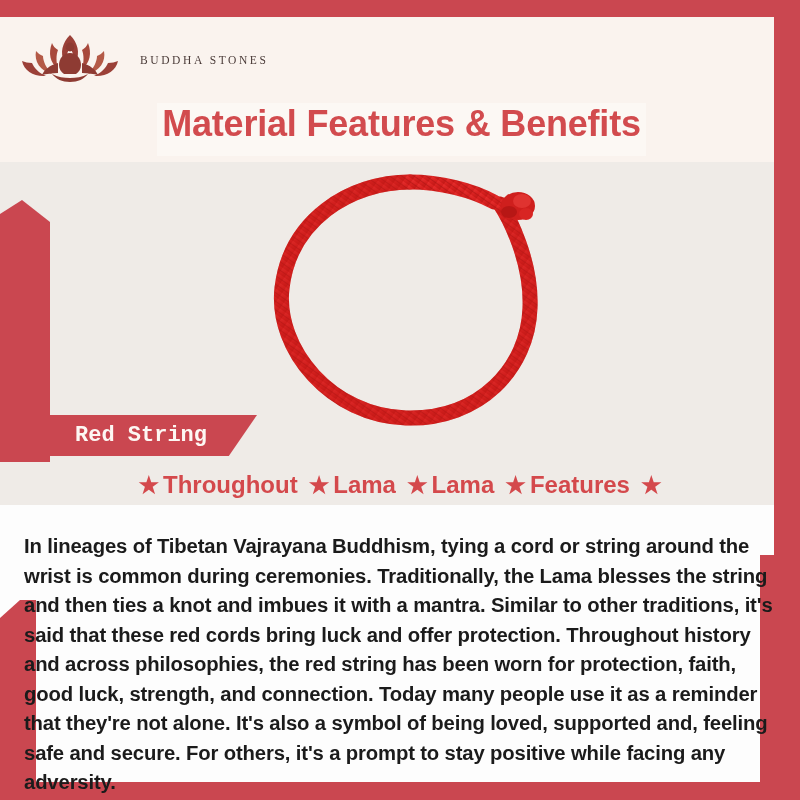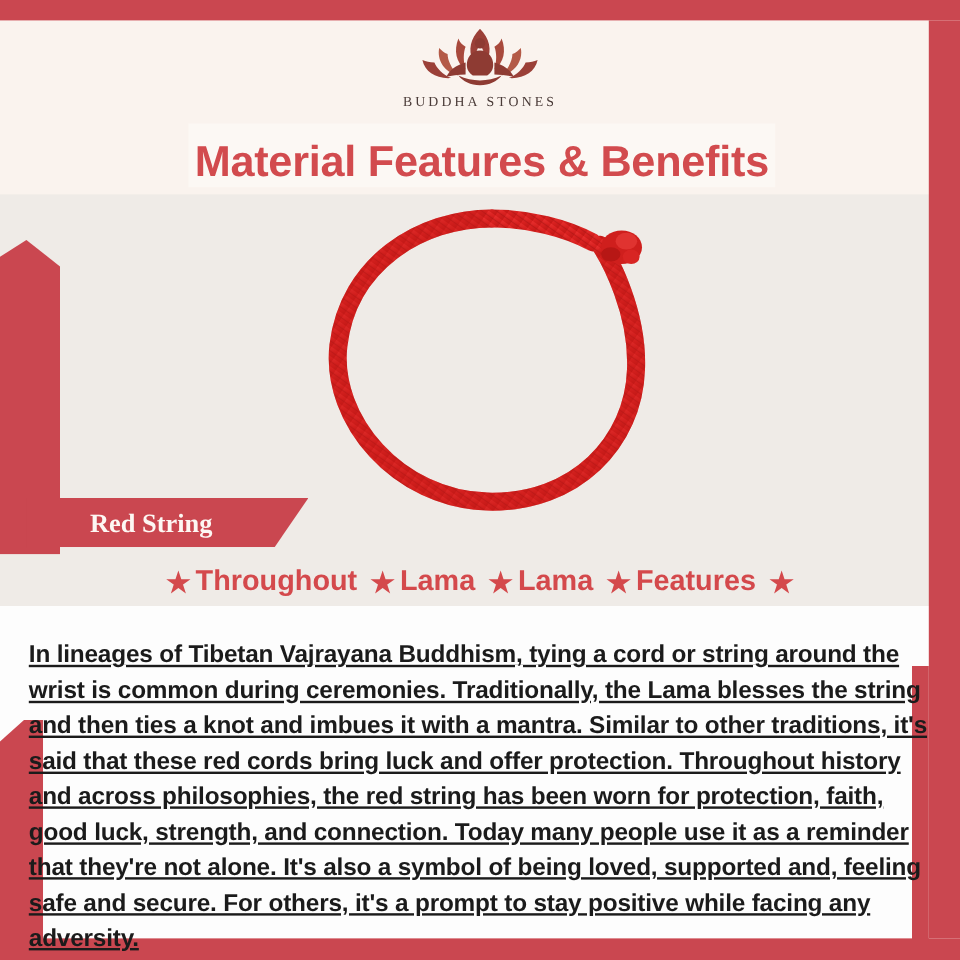--- a/index.html
+++ b/index.html
@@ -50,35 +50,35 @@
     background:#efebe7;
   }
   .band-low{
     position:absolute;left:0;top:505px;width:800px;height:277px;
     background:#fdfdfd;
   }
 
   
   .logo-wrap{
     position:absolute;left:0;top:18px;width:800px;height:82px;
-    display:flex;flex-direction:column;align-items:center;justify-content:flex-start;
+    display:flex;flex-direction:row;align-items:center;justify-content:flex-start;
   }
   .logo-mark{width:140px;height:60px;display:block;}
   .logo-text{
     margin-top:1px;
     font-family:"Liberation Serif", serif;
     font-size:11.5px;letter-spacing:2.6px;
     color:#4a3b38;font-weight:400;
   }
 
   
   .headline-band{
     position:absolute;left:157px;top:103px;width:489px;height:53px;
     background:#fcf8f4;
-    display:flex;align-items:flex-end;justify-content:center;
+    display:flex;align-items:flex-start;justify-content:center;
   }
   .headline{
     font-size:36px;font-weight:bold;color:#d24b4e;
     letter-spacing:-0.2px;
     font-family:"Liberation Sans", sans-serif;
     white-space:nowrap;
   }
 
   
   .photo{
@@ -89,21 +89,21 @@
   
   .ribbon{
     position:absolute;left:22px;top:415px;width:235px;height:41px;
     background:#ca4750;
     clip-path:polygon(0 0,100% 0,88% 100%,0 100%);
     display:flex;align-items:center;
   }
   .ribbon-text{
     margin-left:53px;
     color:#fdf7f3;font-size:22px;font-weight:bold;
-    font-family:Liberation Serif, serif;
+    font-family:Liberation Mono, monospace;
   }
 
   
   .features{
     position:absolute;left:20px;top:468px;width:760px;height:34px;
     display:flex;align-items:center;justify-content:center;
     gap:6px;
   }
   .feature{
     display:flex;align-items:center;gap:4px;
@@ -113,21 +113,20 @@
   .feature .star{font-size:23px;line-height:1;}
   .feature + .feature{margin-left:5px;}
 
   
   .body-copy{
     position:absolute;left:24px;top:512px;width:752px;
     font-size:20.3px;line-height:29.5px;
     font-weight:bold;color:#1b1b1b;
     letter-spacing:-0.15px;
     font-family:"Liberation Sans", sans-serif;
-    text-decoration:underline;
   }
 </style>
 </head>
 <body>
 
 <div class="poster">
 
   <div class="band-mid"></div>
   <div class="band-low"></div>
 

